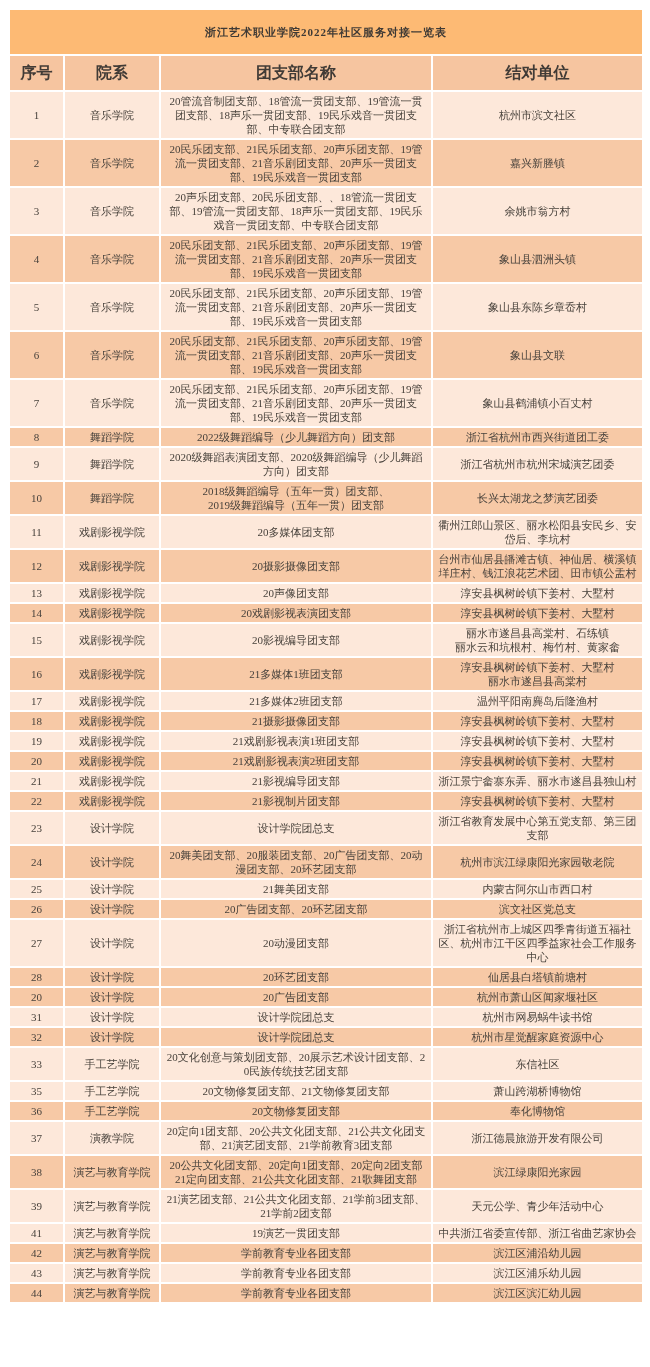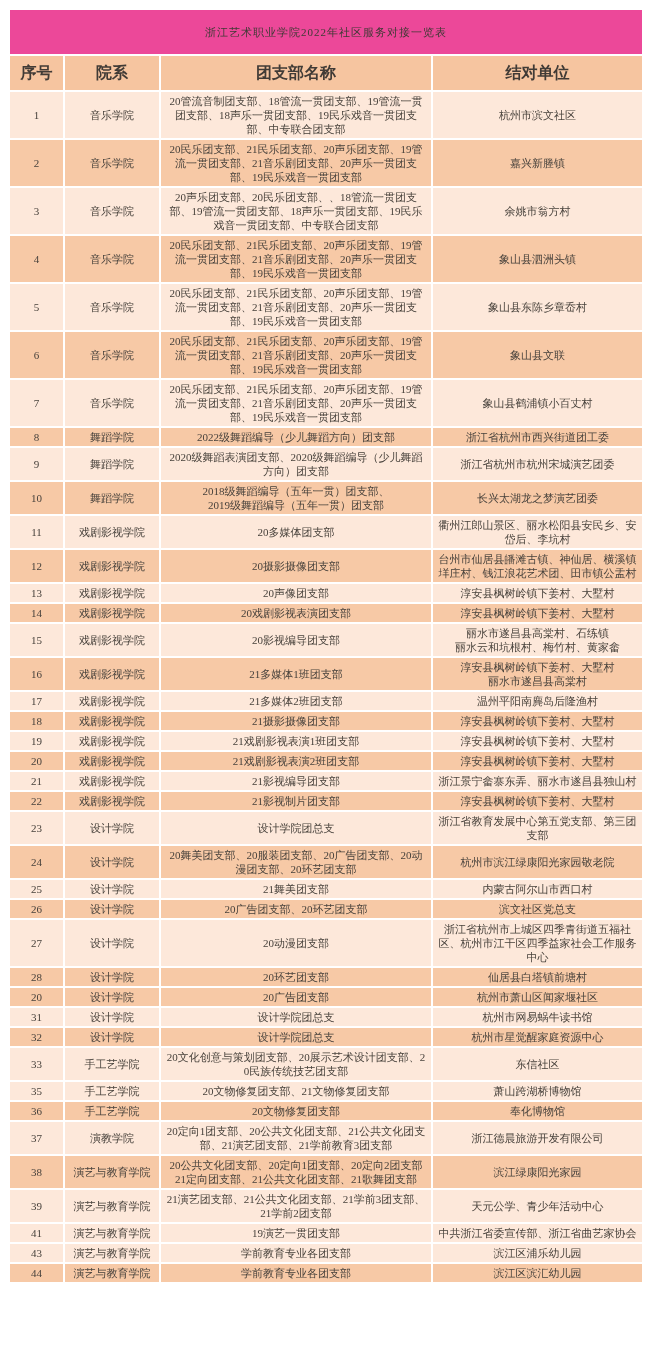--- a/index.html
+++ b/index.html
@@ -18,23 +18,23 @@
     border:2px solid #ffffff;
     text-align:center;
     vertical-align:middle;
     white-space:pre-line;
     word-break:break-all;
     padding:2px 5px;
     font-size:11px;
     line-height:14px;
   }
   .title-cell{
-    background:#ec4899;
+    background:#fdba74;
     font-size:17px;
-    font-weight:normal;
+    font-weight:bold;
     line-height:20px;
     height:40px;
     letter-spacing:1px;
     color:#3f3a35;
   }
   .head-row th{
     background:#f6c5a0;
     font-weight:bold;
     font-size:16px;
     height:30px;
@@ -292,20 +292,26 @@
           <td>21演艺团支部、21公共文化团支部、21学前3团支部、
 21学前2团支部</td>
           <td>天元公学、青少年活动中心</td>
         </tr>
         <tr class="light">
           <td>41</td>
           <td>演艺与教育学院</td>
           <td>19演艺一贯团支部</td>
           <td>中共浙江省委宣传部、浙江省曲艺家协会</td>
         </tr>
+        <tr class="dark">
+          <td>42</td>
+          <td>演艺与教育学院</td>
+          <td>学前教育专业各团支部</td>
+          <td>滨江区浦沿幼儿园</td>
+        </tr>
         <tr class="light">
           <td>43</td>
           <td>演艺与教育学院</td>
           <td>学前教育专业各团支部</td>
           <td>滨江区浦乐幼儿园</td>
         </tr>
         <tr class="dark">
           <td>44</td>
           <td>演艺与教育学院</td>
           <td>学前教育专业各团支部</td>

